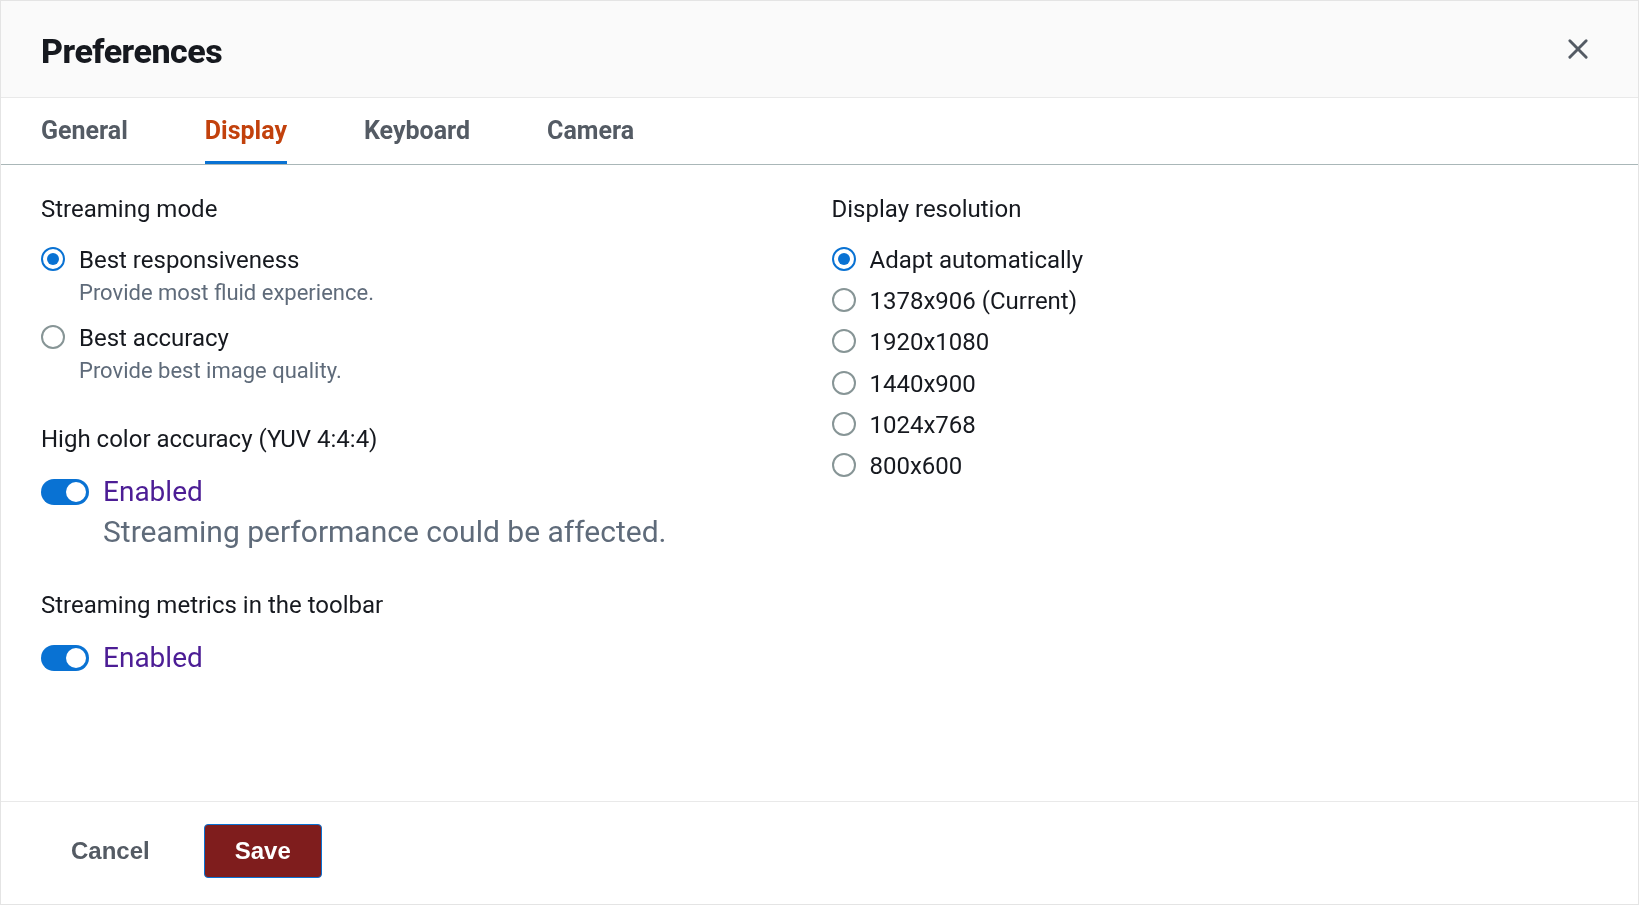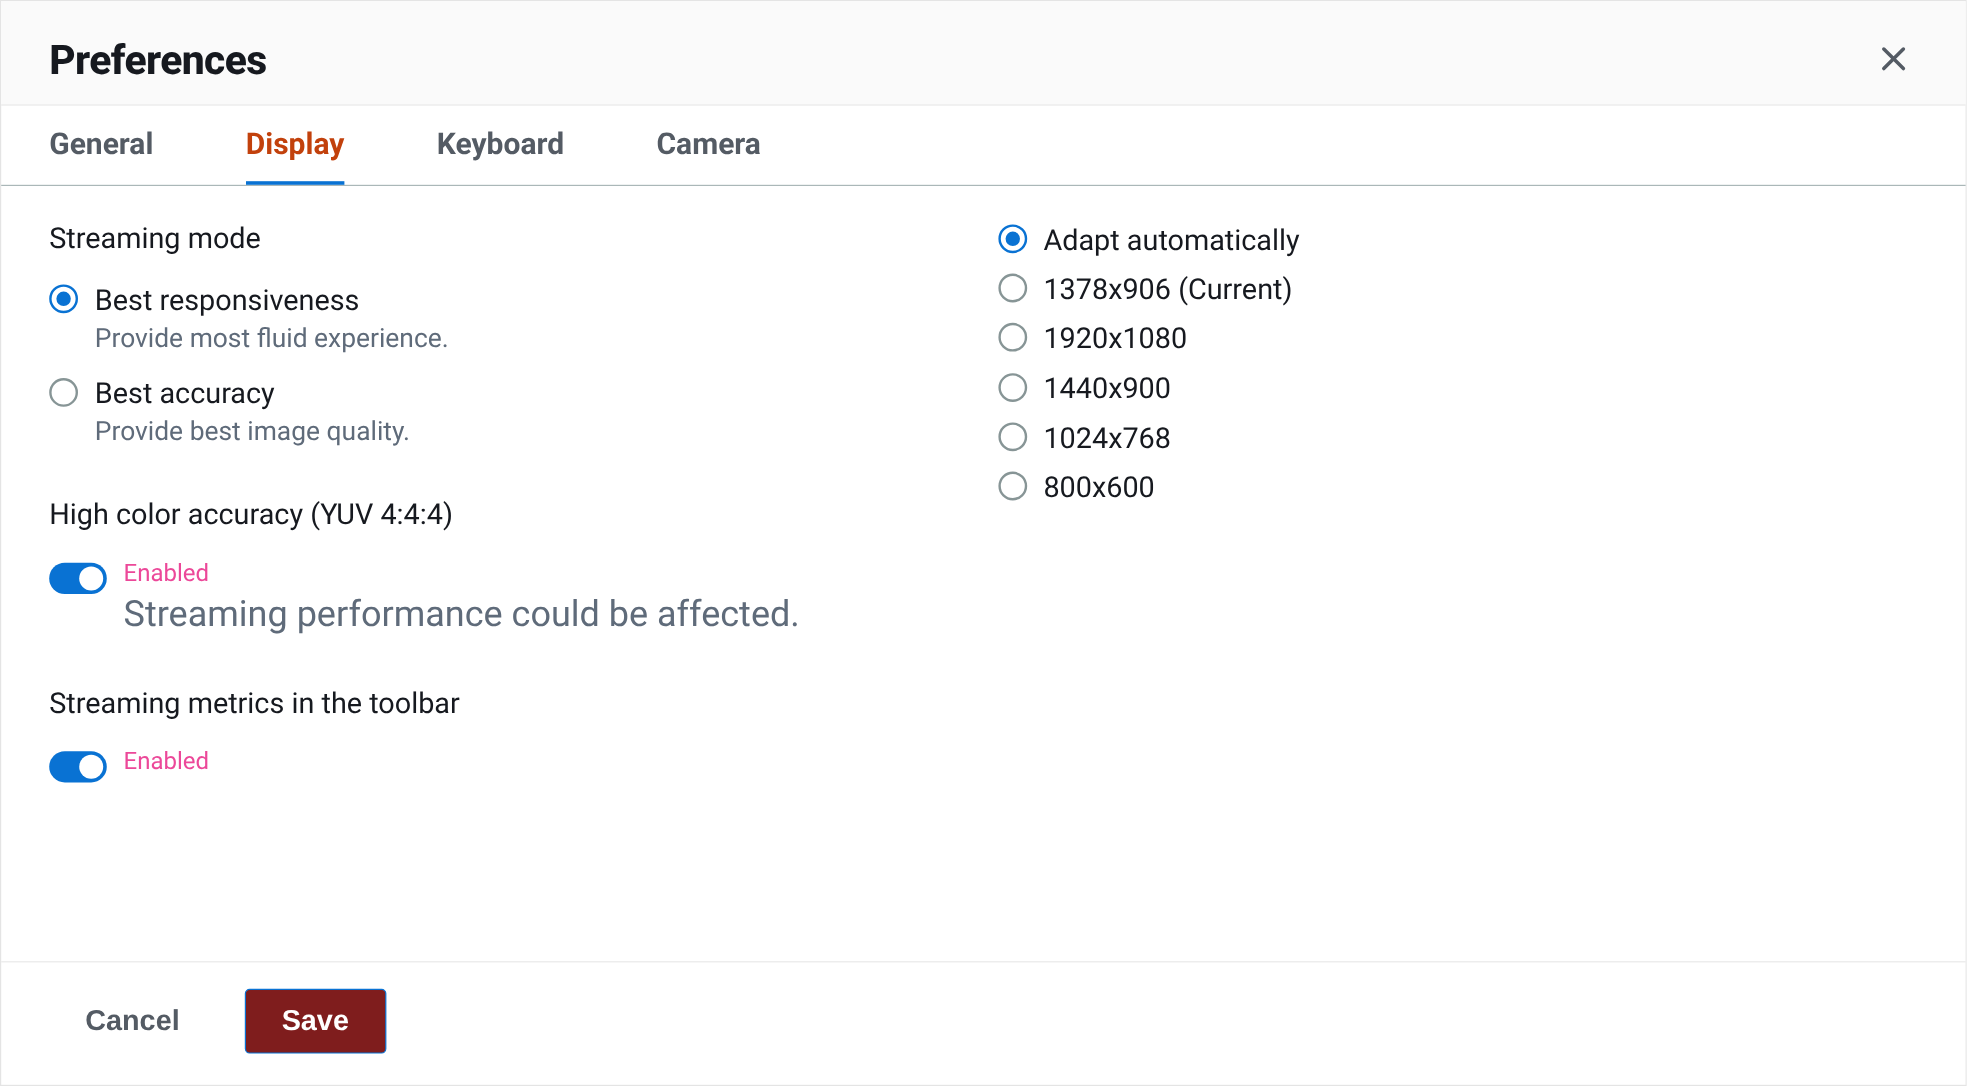--- a/index.html
+++ b/index.html
@@ -1,18 +1,18 @@
 <!DOCTYPE html>
 <html><head>
 <meta charset="utf-8">
 <style>
   * { box-sizing: border-box; margin: 0; padding: 0; }
   html, body { width: 1639px; height: 905px; font-family: -apple-system, BlinkMacSystemFont, "Segoe UI", Roboto, Helvetica, Arial, sans-serif; background: #fff; color: #16191f; }
   .dialog { width: 100%; height: 100%; display: flex; flex-direction: column; border: 1px solid #e4e4e4; }
-  .header { display: flex; align-items: center; justify-content: space-between; padding: 28px 40px 15px 40px; background: #fafafa; border-bottom: 1px solid #e9e9e9; }
+  .header { display: flex; align-items: center; justify-content: space-between; padding: 28px 40px 25px 40px; background: #fafafa; border-bottom: 1px solid #e9e9e9; }
   .header h1 { font-size: 34px; font-weight: 800; letter-spacing: -0.5px; }
   .close-btn { background: none; border: none; cursor: pointer; padding: 6px; color: #545b64; }
   .close-btn svg { width: 28px; height: 28px; stroke: currentColor; }
 
   .tabs { display: flex; align-items: flex-end; border-bottom: 1px solid #aab7b8; padding: 0 40px; }
   .tab { padding: 18px 0 16px 0; margin-right: 0; font-size: 25px; font-weight: 700; color: #545b64; cursor: pointer; border-bottom: 3px solid transparent; }
   .tab-sep { width: 1px; background: #d5dbdb; margin: 16px 38px; }
   .tab.active { color: #c2410c; border-bottom-color: #0972d3; }
 
   .body { flex: 1; display: flex; padding: 30px 40px 20px 40px; gap: 24px; }
@@ -25,21 +25,21 @@
   .radio { flex: 0 0 auto; width: 24px; height: 24px; border: 2px solid #879596; border-radius: 50%; margin-right: 14px; margin-top: 2px; position: relative; cursor: pointer; background:#fff; }
   .radio.selected { border-color: #0972d3; }
   .radio.selected::after { content: ""; position: absolute; top: 50%; left: 50%; width: 12px; height: 12px; background: #0972d3; border-radius: 50%; transform: translate(-50%, -50%); }
   .radio-label { font-size: 24px; line-height: 1.3; color: #16191f; }
   .radio-desc { font-size: 22px; color: #5f6b7a; margin-top: 4px; }
   .radio-block { display: flex; flex-direction: column; }
 
   .toggle-row { display: flex; align-items: flex-start; }
   .toggle { flex: 0 0 auto; width: 48px; height: 26px; background: #0972d3; border-radius: 14px; position: relative; margin-right: 14px; margin-top: 4px; cursor: pointer; }
   .toggle::after { content: ""; position: absolute; right: 3px; top: 3px; width: 20px; height: 20px; background: #fff; border-radius: 50%; }
-  .toggle-label { font-size: 20px; color: #ec4899; }
+  .toggle-label { font-size: 28px; color: #4c1d95; }
   .toggle-desc { font-size: 30px; color: #5f6b7a; margin-top: 6px; }
 
   .footer { display: flex; justify-content: flex-start; align-items: center; gap: 24px; padding: 22px 40px 26px 40px; border-top: 1px solid #e9e9e9; }
   .btn { font-size: 24px; font-weight: 700; padding: 12px 30px; border-radius: 4px; cursor: pointer; }
   .btn-link { background: none; border: none; color: #545b64; }
   .btn-primary { background: #7f1d1d; border: 1px solid #0972d3; color: #fff; }
 </style>
 </head>
 <body>
 
@@ -102,20 +102,21 @@
         <div class="toggle-row">
           <div class="toggle"></div>
           <span class="toggle-label">Enabled</span>
         </div>
       </div>
 
     </div>
 
     <div class="col">
       <div class="section">
+        <div class="section-title">Display resolution</div>
         <div class="radio-row tight">
           <div class="radio selected"></div>
           <span class="radio-label">Adapt automatically</span>
         </div>
         <div class="radio-row tight">
           <div class="radio"></div>
           <span class="radio-label">1378x906 (Current)</span>
         </div>
         <div class="radio-row tight">
           <div class="radio"></div>

